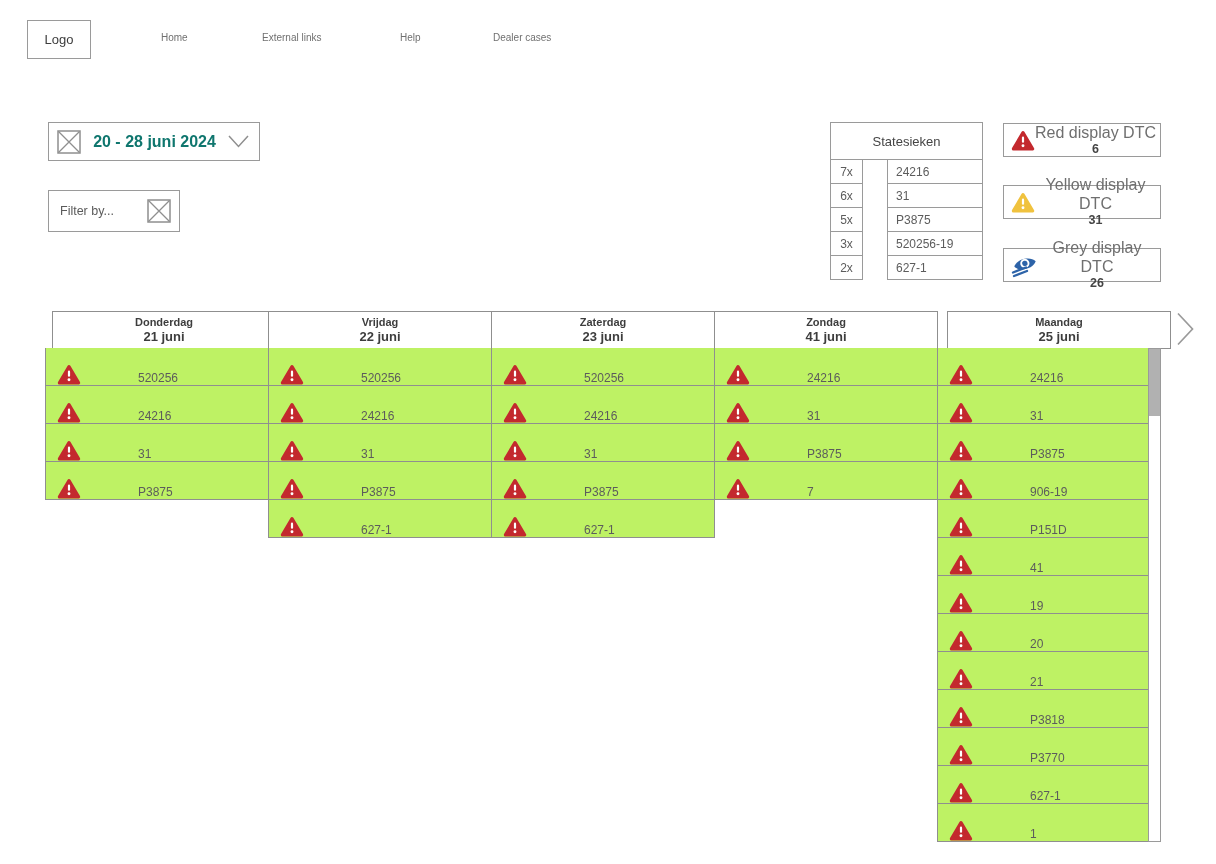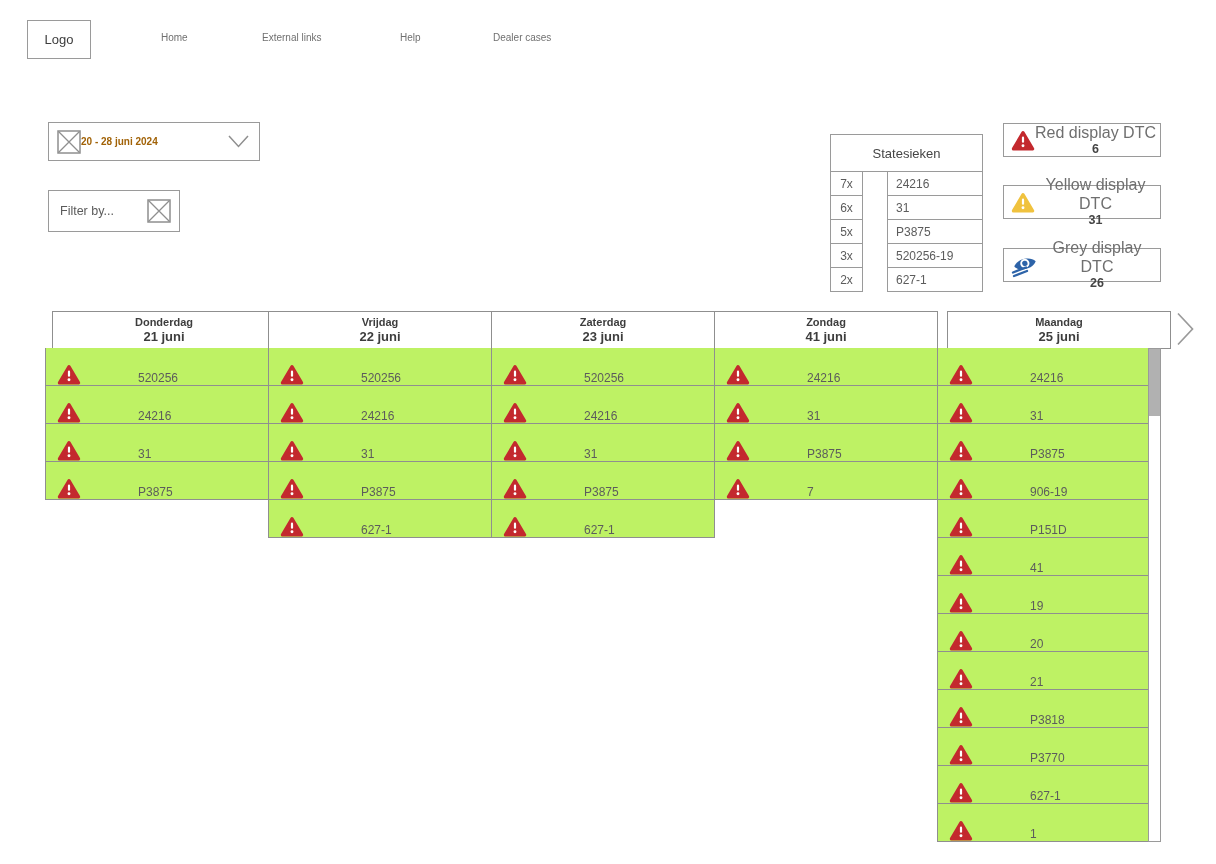--- a/index.html
+++ b/index.html
@@ -22,35 +22,35 @@
     top:32px; font-size:10px; color:#707070; cursor:pointer; white-space:nowrap;
   }
 
   
   .date-picker {
     left:48px; top:122px; width:212px; height:39px;
     border:1px solid #9a9a9a; display:flex; align-items:center; cursor:pointer;
   }
   .date-picker .ph-icon { margin-left:8px; }
   .date-picker .date-text {
-    flex:1; text-align:left; font-size:10px; font-weight:700; color:#a16207;
+    flex:1; text-align:center; font-size:16px; font-weight:700; color:#0f766e;
   }
   .date-picker .chev { margin-right:10px; display:flex; }
 
   .filter-box {
     left:48px; top:190px; width:132px; height:42px;
     border:1px solid #9a9a9a; display:flex; align-items:center; cursor:text;
   }
   .filter-box .filter-text { margin-left:11px; font-size:12.5px; color:#5a5a5a; }
   .filter-box .ph-icon { margin-left:auto; margin-right:8px; }
 
   .ph-icon { display:inline-flex; }
 
   
-  .stats { left:830px; top:122px; width:153px;margin-top:12px; }
+  .stats { left:830px; top:122px; width:153px; }
   .stats-header {
     height:38px; border:1px solid #9a9a9a;
     display:flex; align-items:center; justify-content:center;
     font-size:13px; color:#454545;
   }
   .stats-row { display:flex; margin-top:-1px; height:25px;gap:25px; }
   .stats-count {
     width:33px; border:1px solid #9a9a9a;
     display:flex; align-items:center; justify-content:center;
     font-size:12px; color:#5c5c5c;

